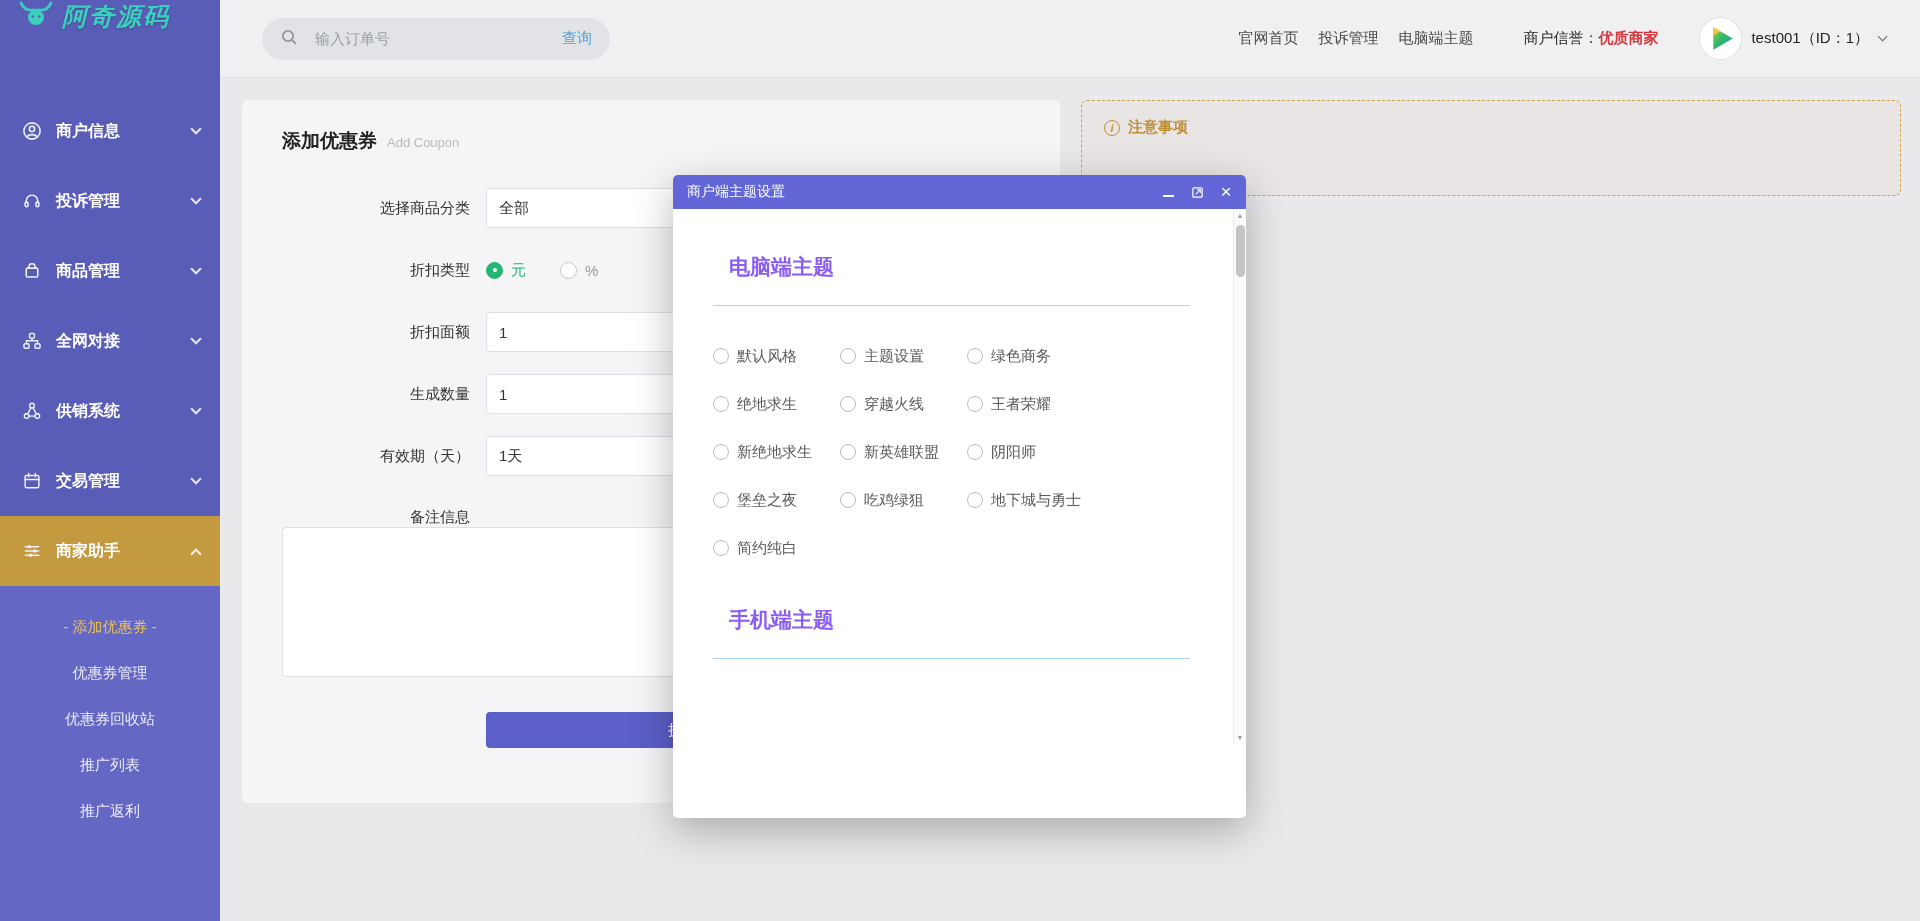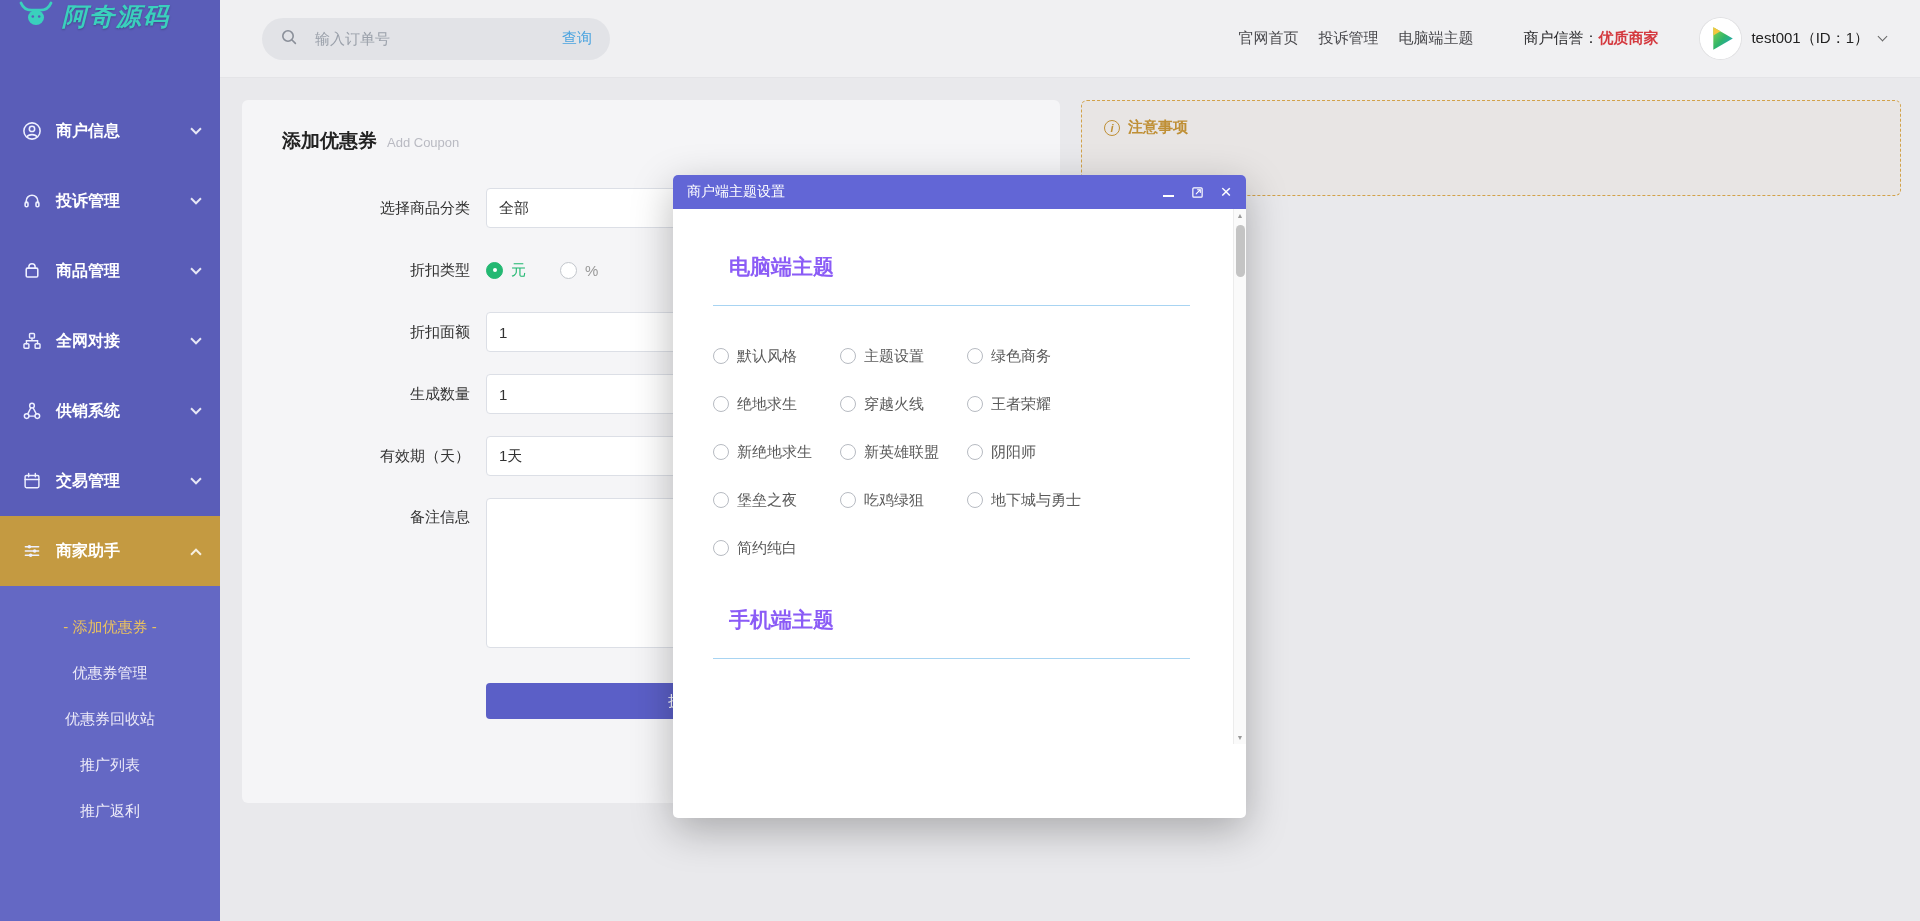--- a/index.html
+++ b/index.html
@@ -50,21 +50,21 @@
   .chev-dark { width:7px; height:7px; border-right:1.6px solid #666; border-bottom:1.6px solid #666;
     transform:rotate(45deg); margin-top:-4px; }
 
   
   .form-card { position:absolute; left:242px; top:100px; width:818px; height:703px;
     background:#f5f5f7; border-radius:6px; padding:28px 40px; z-index:4; }
   .card-title { font-size:19px; font-weight:bold; color:#222; }
   .card-sub { font-size:13px; color:#b9bac2; font-weight:normal; margin-left:10px; }
   .form { margin-top:34px; }
   .form-row { display:flex; align-items:center; margin-bottom:22px; }
-  .form-row.top { align-items:flex-start; }
+  .form-row.top { align-items:flex-start;flex-direction:column; }
   .form-label { width:204px; padding-right:16px; text-align:right; font-size:15px; color:#333; flex:none; }
   .form-row.top .form-label { padding-top:10px; }
   .ctl-input, .ctl-select { width:436px; height:40px; background:#fff; border:1px solid #dcdfe6;
     border-radius:4px; padding:0 12px; font-size:15px; color:#333; font-family:inherit; outline:none; }
   .ctl-select { display:flex; align-items:center; position:relative; cursor:pointer; }
   .sel-arrow { position:absolute; right:14px; top:13px; width:8px; height:8px;
     border-right:1.6px solid #b0b3ba; border-bottom:1.6px solid #b0b3ba; transform:rotate(45deg); }
   .radio-row { display:flex; align-items:center; height:40px; gap:8px; }
   .rc { width:17px; height:17px; border-radius:50%; border:1px solid #c2c6cc; background:#fff;
     position:relative; flex:none; cursor:pointer; }

